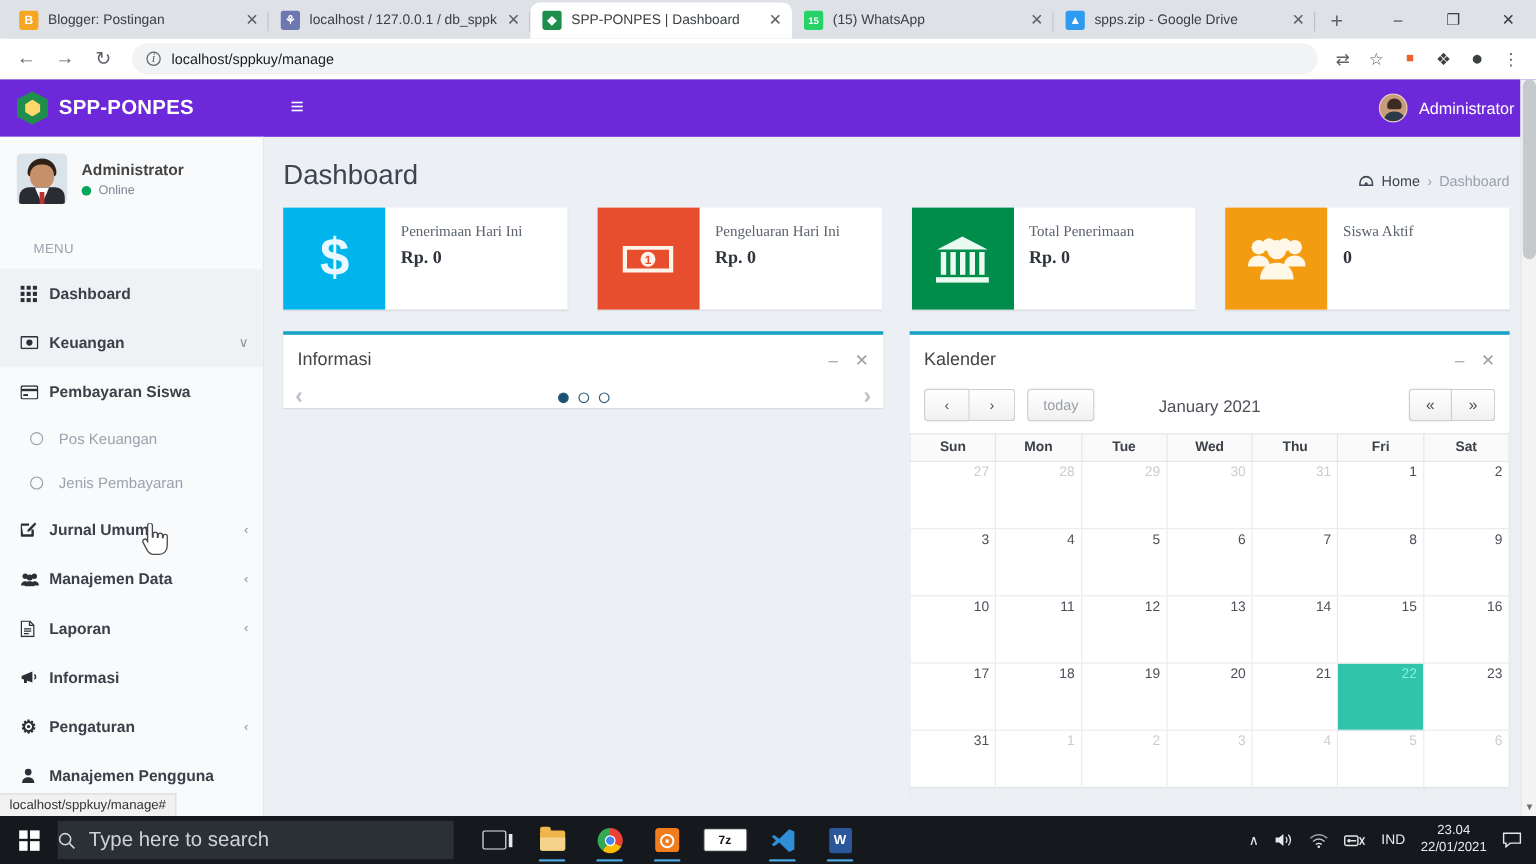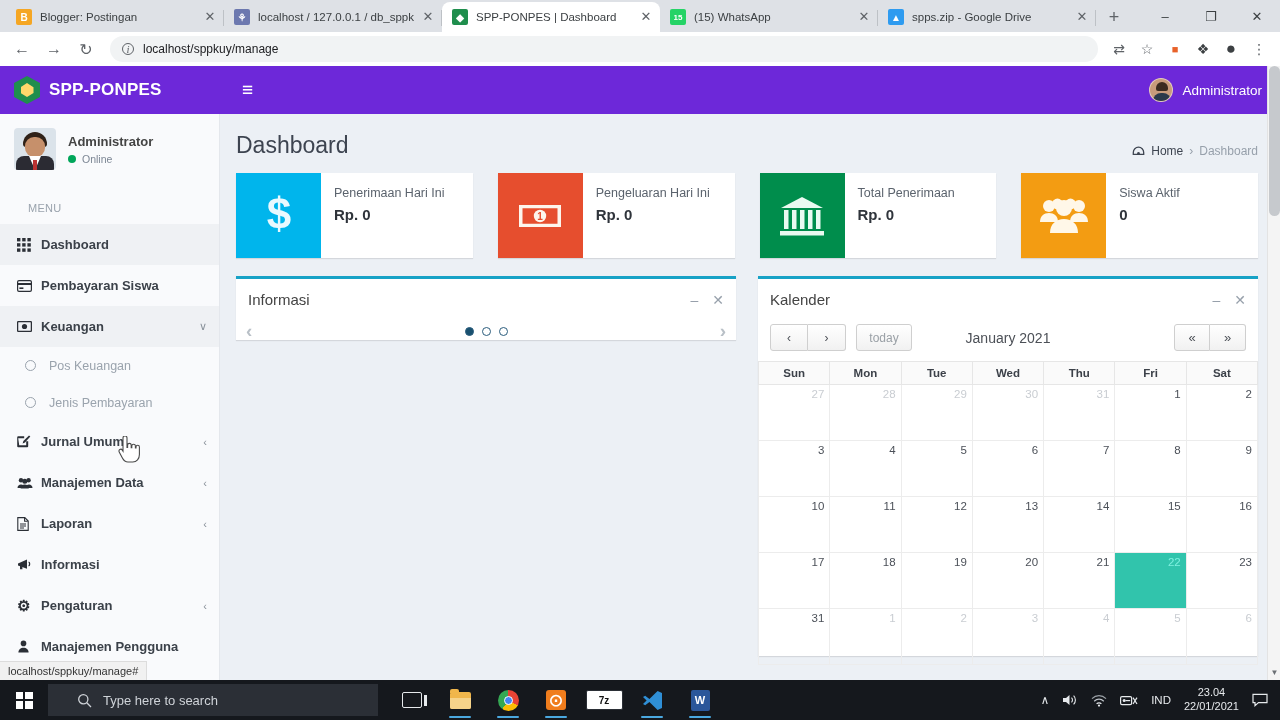--- a/index.html
+++ b/index.html
@@ -103,21 +103,21 @@
   .content { flex: 1; padding: 14px 22px 0 16px; position: relative; overflow: hidden; }
   .page-head { display: flex; align-items: flex-start; justify-content: space-between; padding: 4px 0 14px 0;}
   .page-title { font-size: 23px; color: #3d4450; font-weight: normal; }
   .breadcrumb { font-size: 12px; color: #97a0ab; display: flex; align-items: center; gap: 6px; padding-top: 12px;}
   .breadcrumb .home { color: #3d4450; }
   .bc-ic { font-size: 11px; color: #3d4450; }
 
   .stats { display: flex; gap: 25px; }
   .statbox { flex: 1; background: #fff; display: flex; height: 85px; box-shadow: 0 1px 1px rgba(0,0,0,.1); }
   .statbox .ic { width: 85px; flex: 0 0 85px; display: flex; align-items: center; justify-content: center; color: #fff; }
-  .statbox .tx { padding: 13px 0 0 13px; }
+  .statbox .tx { padding: 13px 0 0 13px; font-family: Liberation Serif, serif; }
   .statbox .tt { font-size: 12.5px; color: #5b636d; margin-bottom: 6px; }
   .statbox .vv { font-size: 15px; color: #2f343b; font-weight: bold; }
 
   .panels { display: flex; gap: 22px; margin-top: 18px; }
   .panel { background: #fff; box-shadow: 0 1px 1px rgba(0,0,0,.1); border-top: 3px solid #17a2c6; }
   .panel.left { width: 500px; height: 64px; }
   .panel.right { flex: 1; height: 380px; border-top-color: #17a2c6; }
   .panel-head { height: 41px; display: flex; align-items: center; padding: 0 12px; }
   .panel-title { font-size: 15px; color: #444; flex: 1; }
   .panel-tools { display: flex; gap: 14px; color: #97a0ab; font-size: 14px; }
@@ -163,21 +163,21 @@
   .vscroll .arr.up { top: 0; }
   .vscroll .arr.dn { bottom: 0; }
 
   
   .taskbar { width: 1280px; height: 40px; background: #15181d; display: flex; align-items: center; position: relative; }
   .startbtn { width: 48px; height: 40px; display: flex; align-items: center; justify-content: center; }
   .win-logo { width: 17px; height: 17px; display: grid; grid-template-columns: 1fr 1fr; grid-template-rows: 1fr 1fr; gap: 2px; }
   .win-logo i { background: #ffffff; display: block; }
   .tb-search {
     width: 330px; height: 32px; background: #2b2f36; display: flex; align-items: center;
-    padding-left: 29px; color: #cfd3d8; font-size: 13px; gap: 11px;
+    padding-left: 0; color: #cfd3d8; font-size: 17px; gap: 11px;
   }
   .tb-icons { display: flex; align-items: center; gap: 8px; margin-left: 14px; }
   .tb-ic { width: 40px; height: 40px; display: flex; align-items: center; justify-content: center; position: relative; }
   .tray { position: absolute; right: 0; height: 40px; display: flex; align-items: center; gap: 13px; padding-right: 12px; color: #e6e9ec; font-size: 11.5px; }
   .clock { text-align: center; line-height: 1.25; font-size: 11px; }
   .ind-bar { position: absolute; bottom: 2px; left: 9px; width: 22px; height: 2.5px; background: #4aa8e0; border-radius: 2px; }
 
   .ic-folder { width: 21px; height: 17px; background: #f0b64b; border-radius: 2px; position: relative; }
   .ic-folder::before { content:''; position:absolute; top:-3px; left:0; width:9px; height:4px; background:#f0b64b; border-radius:2px 2px 0 0;}
   .ic-folder::after { content:''; position:absolute; bottom:0; left:0; width:21px; height:11px; background:#f6d38a; border-radius:0 0 2px 2px;}
@@ -309,41 +309,41 @@
                   <rect x="0" y="10.4" width="3.4" height="3.4"></rect>
                   <rect x="5.2" y="10.4" width="3.4" height="3.4"></rect>
                   <rect x="10.4" y="10.4" width="3.4" height="3.4"></rect>
                 </g>
               </svg>
           </span>
           <span class="mtxt">Dashboard</span>
           <span class="marr"></span>
         </div>
 
+        <div class="mitem" style="background:#eff1f4">
+          <span class="mi">
+            <svg width="15" height="11" viewBox="0 0 15 11">
+                <rect x="0.6" y="0.6" width="13.8" height="9.8" rx="1" fill="none" stroke="#2b2f36" stroke-width="1.3"></rect>
+                <circle cx="7.5" cy="5.5" r="2.6" fill="#2b2f36"></circle>
+              </svg>
+          </span>
+          <span class="mtxt">Keuangan</span>
+          <span class="marr">∨</span>
+        </div>
+
         <div class="mitem">
           <span class="mi">
             <svg width="15" height="12" viewBox="0 0 15 12">
                 <rect x="0.6" y="0.6" width="13.8" height="10.8" rx="1.4" fill="none" stroke="#2b2f36" stroke-width="1.2"></rect>
                 <rect x="0.6" y="3" width="13.8" height="2" fill="#2b2f36"></rect>
                 <rect x="2.4" y="7.4" width="4" height="1.6" fill="#2b2f36"></rect>
               </svg>
           </span>
           <span class="mtxt">Pembayaran Siswa</span>
           <span class="marr"></span>
-        </div>
-
-        <div class="mitem" style="background:#eff1f4">
-          <span class="mi">
-            <svg width="15" height="11" viewBox="0 0 15 11">
-                <rect x="0.6" y="0.6" width="13.8" height="9.8" rx="1" fill="none" stroke="#2b2f36" stroke-width="1.3"></rect>
-                <circle cx="7.5" cy="5.5" r="2.6" fill="#2b2f36"></circle>
-              </svg>
-          </span>
-          <span class="mtxt">Keuangan</span>
-          <span class="marr">∨</span>
         </div>
 
         <div class="mitem sub">
           <span class="mi">
               <span class="ring"></span>
             </span>
           <span class="mtxt">Pos Keuangan</span>
         </div>
 
         <div class="mitem sub">

